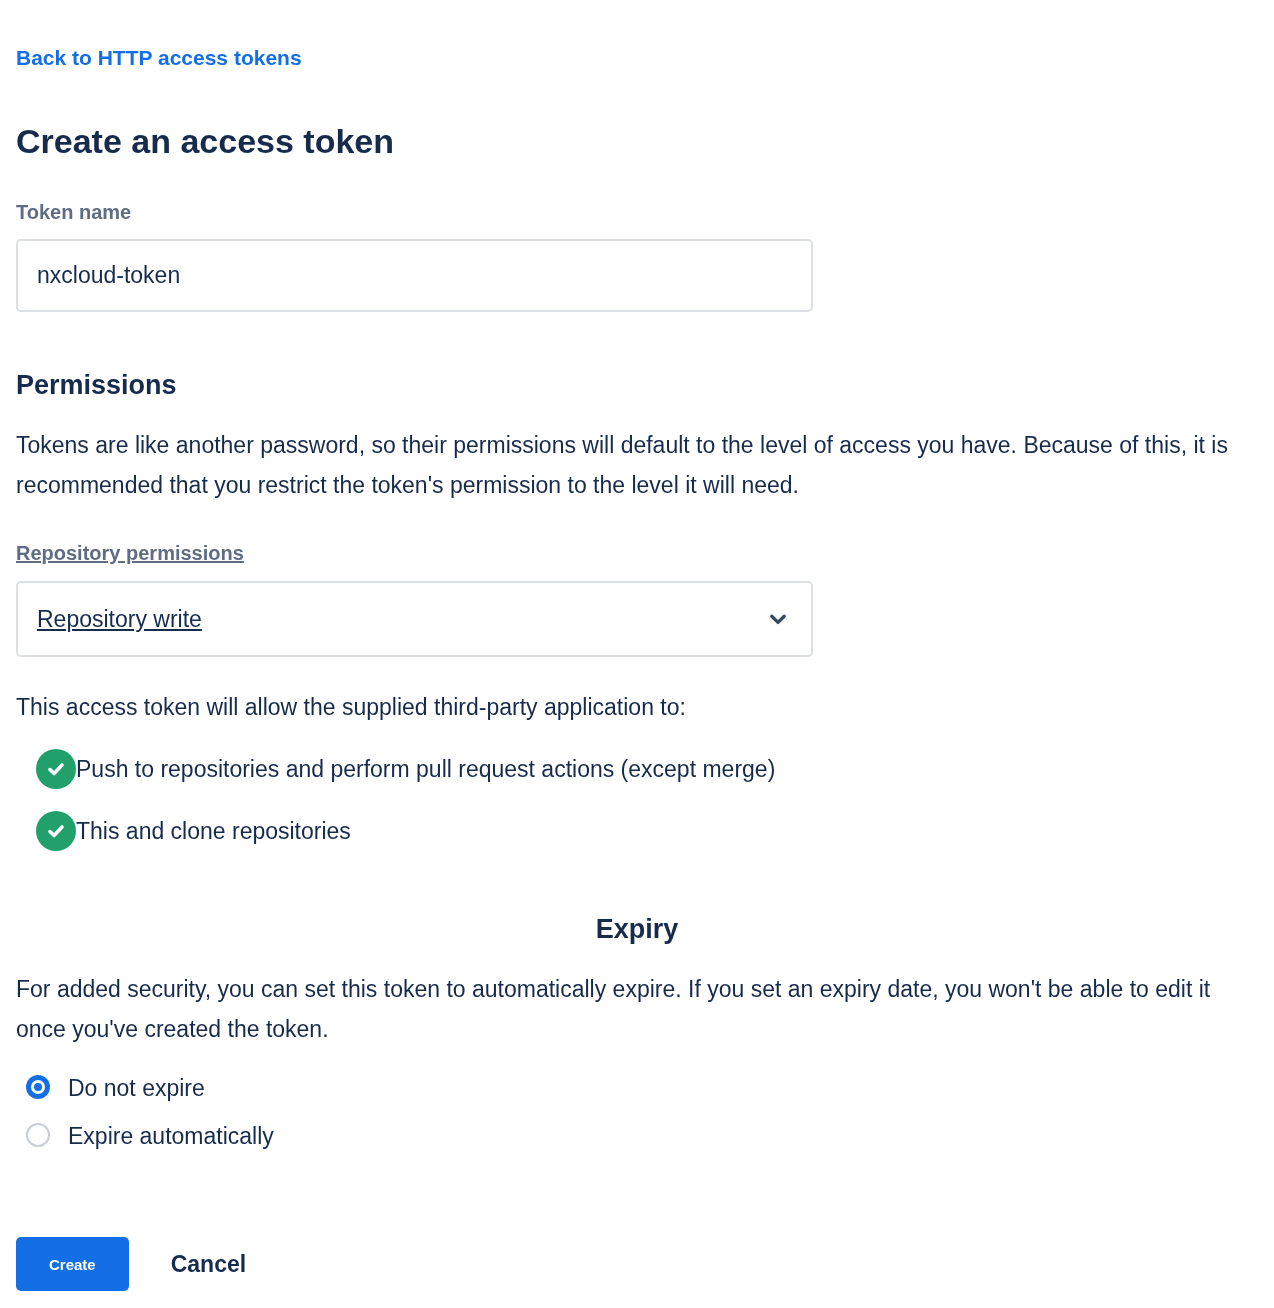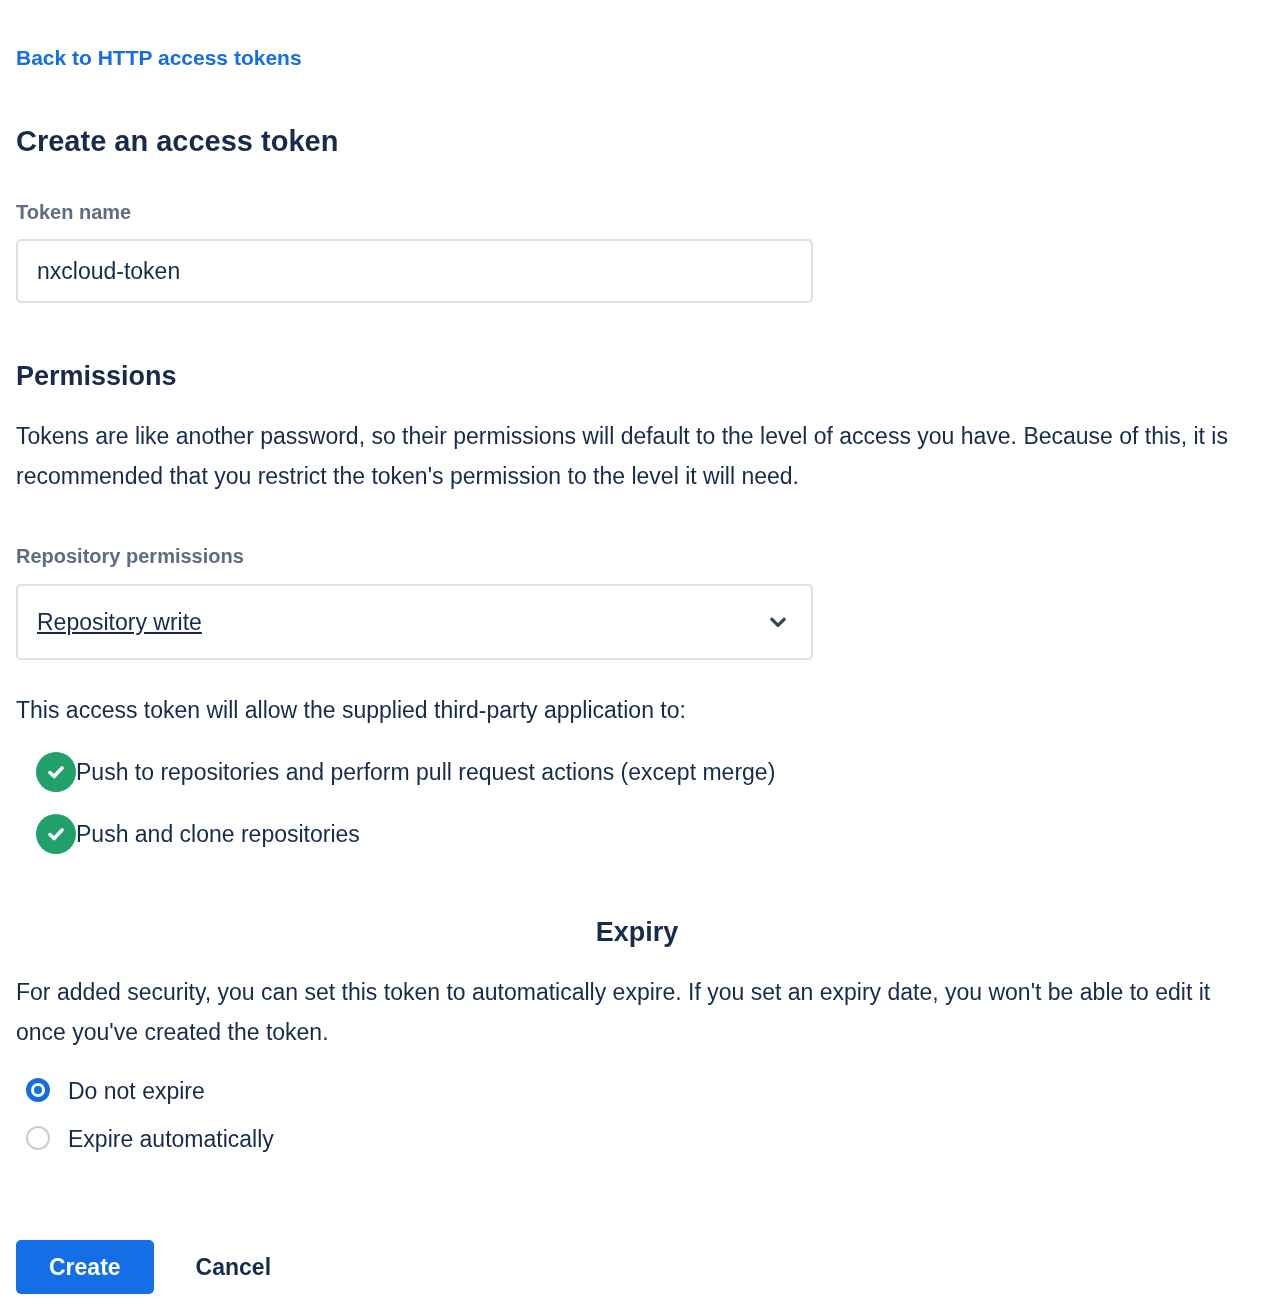--- a/index.html
+++ b/index.html
@@ -25,39 +25,39 @@
   .back-link {
     display: inline-block;
     font-size: 21px;
     font-weight: 700;
     color: var(--accent-blue);
     text-decoration: none;
     line-height: 28px;
     cursor: pointer;
   }
   h1.page-title {
-    font-size: 29px;
+    font-size: 34px;
     font-weight: 700;
     margin: 50px 0 0 0;
     line-height: 38px;
   }
   .field-label {
     display: block;
     font-size: 20px;
     font-weight: 700;
     color: var(--label-gray);
     line-height: 24px;
   }
   .label-token { margin-top: 40px; }
-  .label-repo  { margin-top: 48px; }
+  .label-repo  { margin-top: 36px; text-decoration: underline; }
   .text-input {
     display: block;
     margin-top: 15px;
     width: 797px;
-    height: 64px;
+    height: 73px;
     border: 2px solid var(--border-gray);
     border-radius: 5px;
     padding: 0 19px;
     font-family: "Liberation Sans", sans-serif;
     font-size: 23px;
     color: var(--text-dark);
     background: #fff;
     outline: none;
   }
   h2.section-heading {
@@ -161,21 +161,21 @@
     margin-top: 66px;
     display: flex;
     align-items: center;
   }
   .btn-primary {
     height: 54px;
     padding: 0 33px;
     background: var(--accent-blue);
     color: #ffffff;
     font-family: "Liberation Sans", sans-serif;
-    font-size: 23px;
+    font-size: 15px;
     font-weight: 700;
     border: none;
     border-radius: 5px;
     cursor: pointer;
   }
   .btn-subtle {
     margin-left: 42px;
     background: none;
     border: none;
     padding: 0;
@@ -221,21 +221,21 @@
         </svg>
       </span>
       <span class="capability-text">Push to repositories and perform pull request actions (except merge)</span>
     </li>
     <li class="capability">
       <span class="check-circle">
         <svg width="22" height="22" viewBox="0 0 16 16" fill="none">
           <path d="M3.6 8.4 L6.6 11.3 L12.4 5.1" stroke="#ffffff" stroke-width="2.6" stroke-linecap="round" stroke-linejoin="round"></path>
         </svg>
       </span>
-      <span class="capability-text">Push and clone repositories</span>
+      <span class="capability-text">This and clone repositories</span>
     </li>
   </ul>
 
   <h2 class="section-heading expiry-heading">Expiry</h2>
   <p class="body-text">For added security, you can set this token to automatically expire. If you set an expiry date, you won't be able to edit it once you've created the token.</p>
 
   <div class="radio-group">
     <div class="radio-row">
       <span class="radio checked"></span>
       <span class="radio-label">Do not expire</span>

